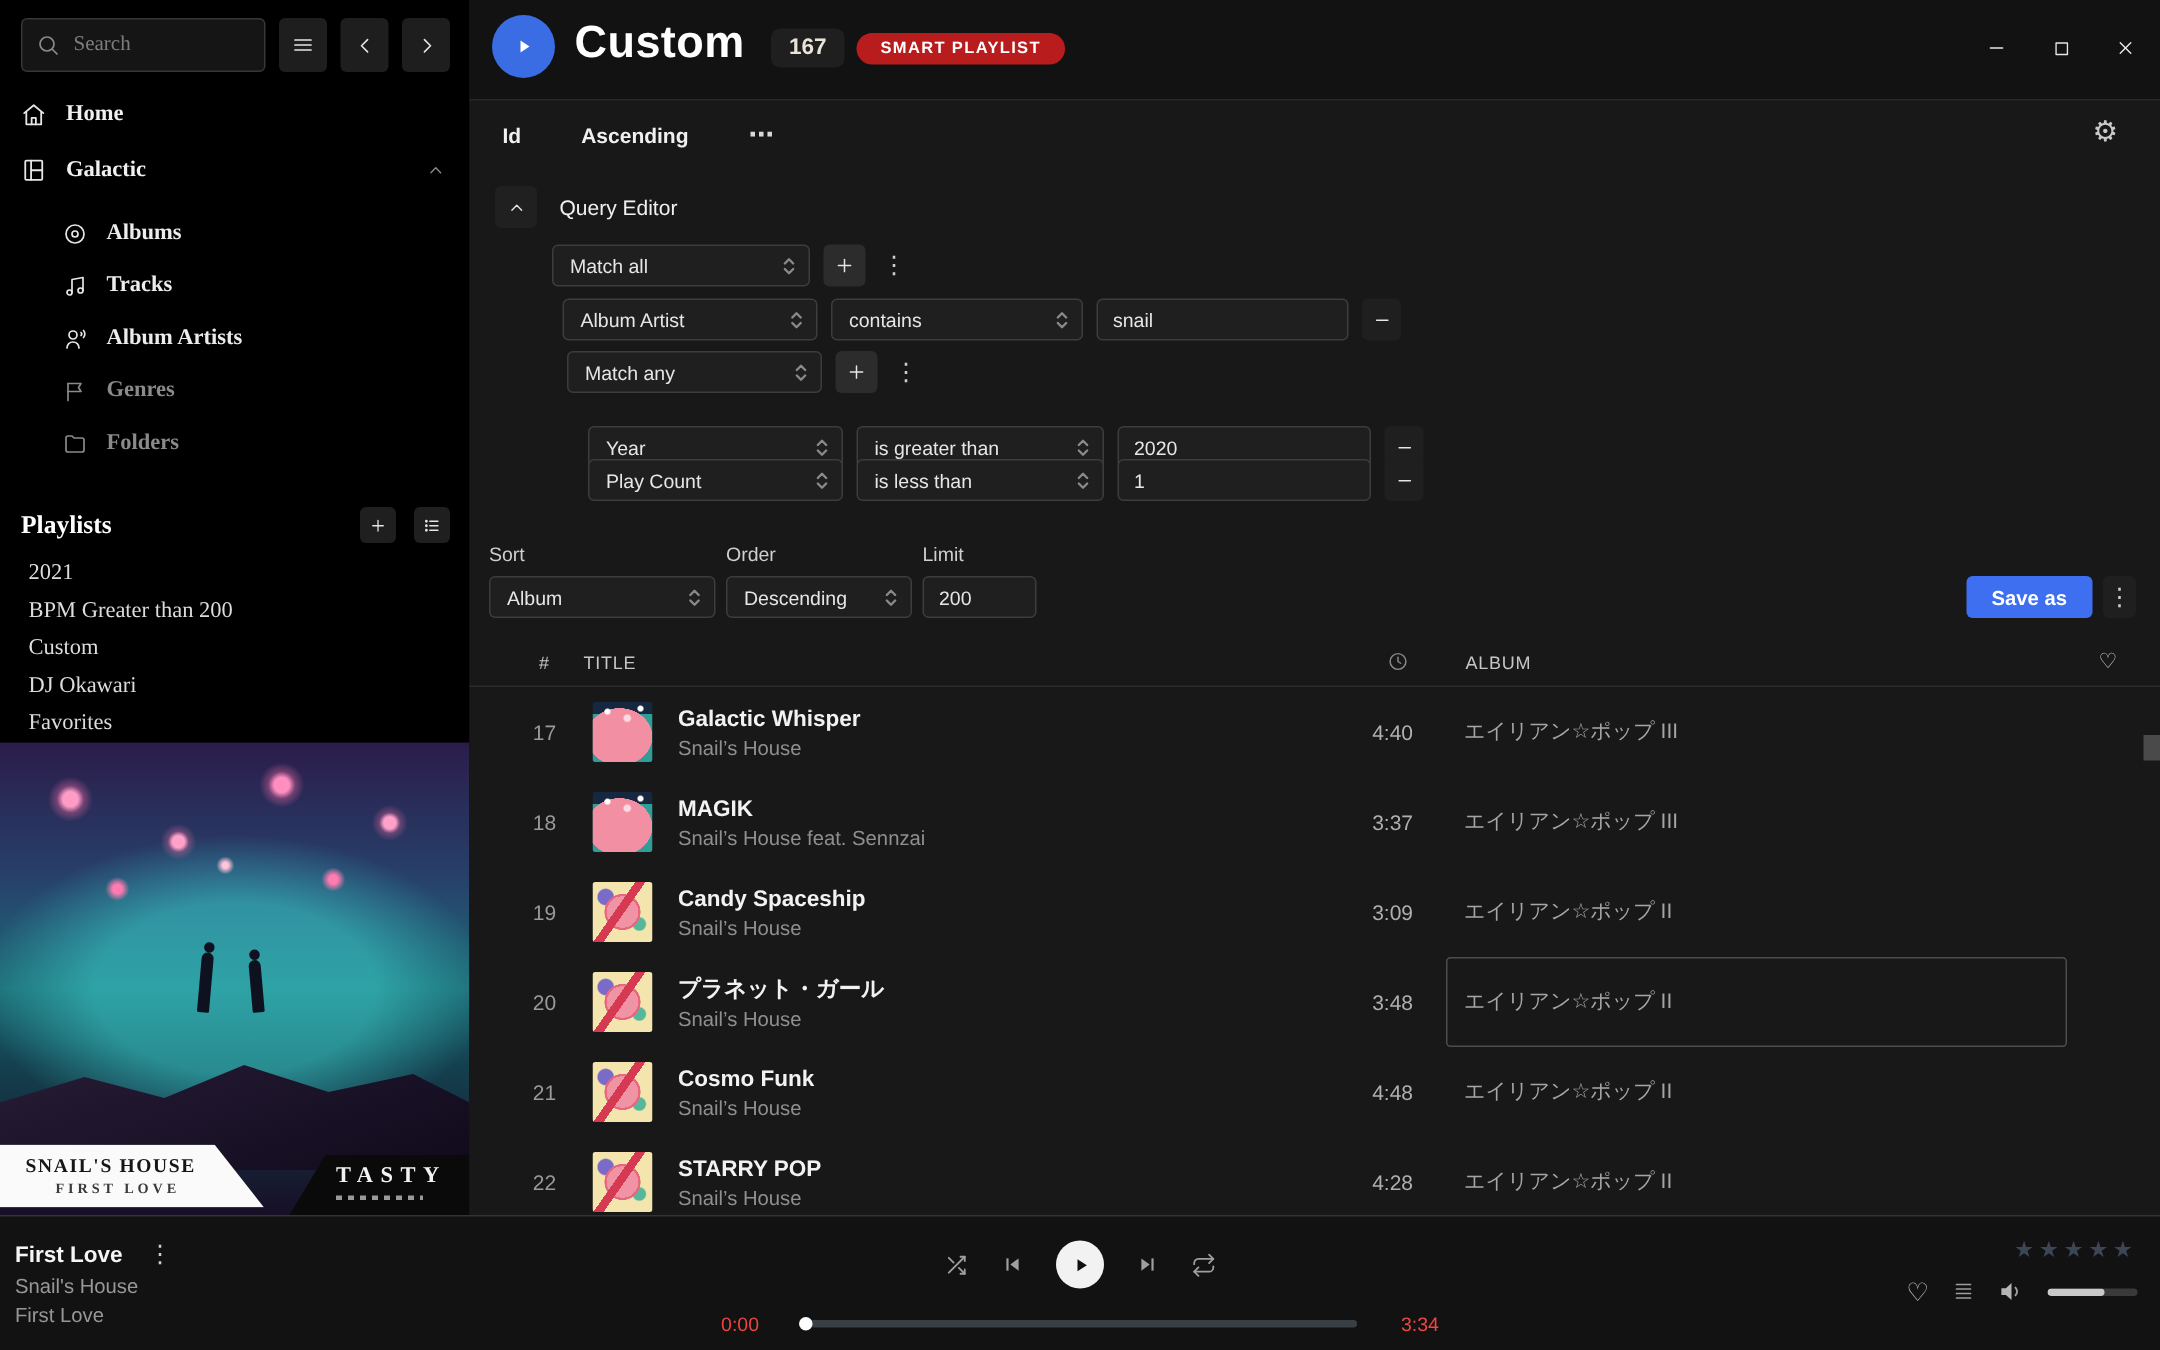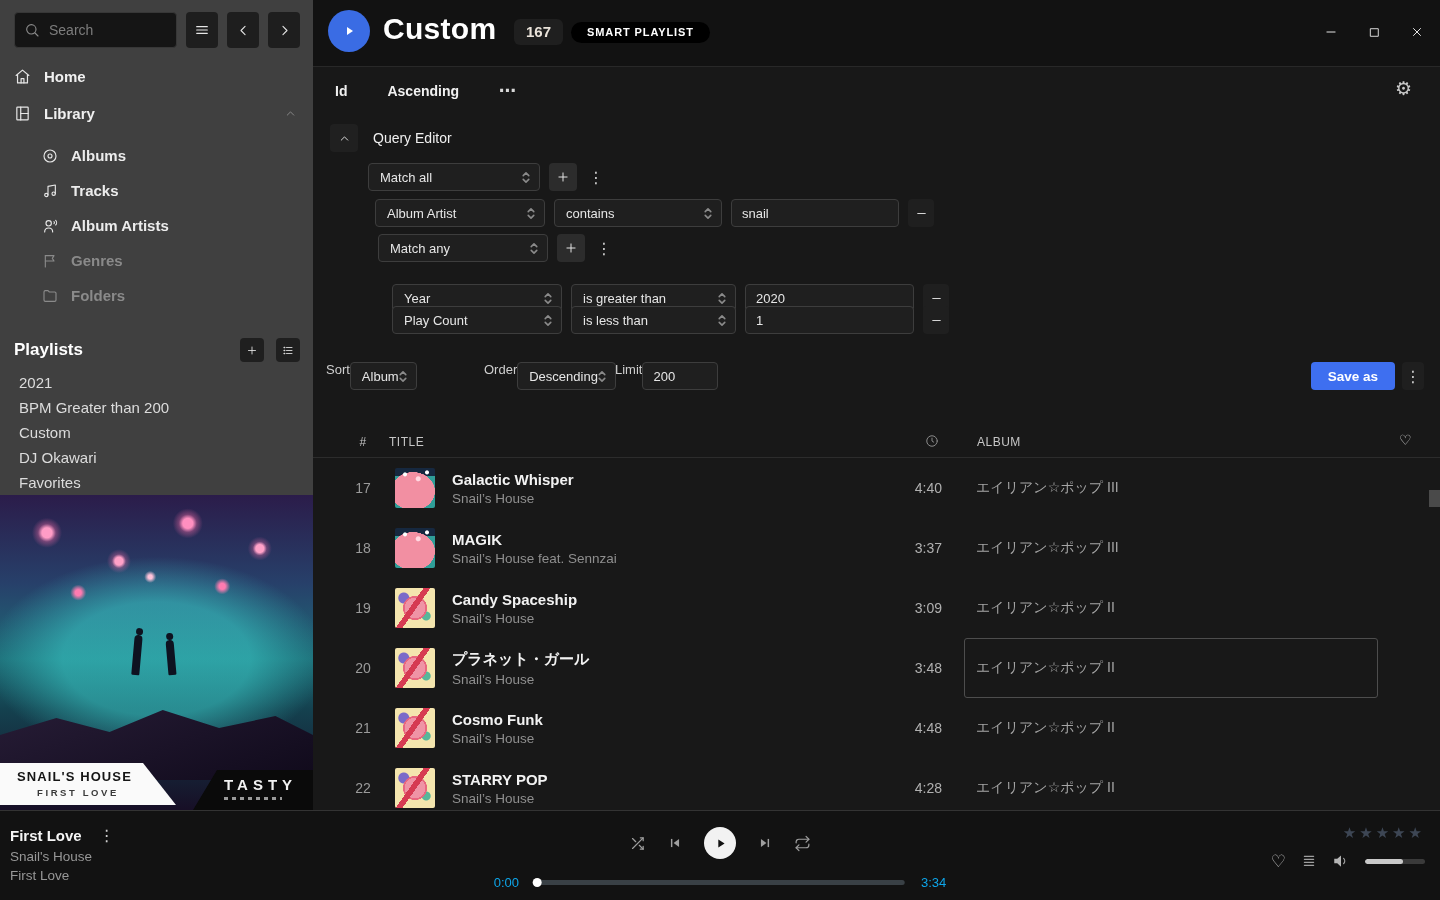--- a/index.html
+++ b/index.html
@@ -3,21 +3,21 @@
 <meta charset="utf-8">
 <style>
   html,body{margin:0;padding:0;background:#000;}
   .app{position:relative;width:1440px;height:900px;background:#181818;overflow:hidden;
        font-family:"Liberation Sans","DejaVu Sans",sans-serif;color:#e8e8e8;-webkit-font-smoothing:antialiased;}
   .ic{fill:none;stroke:#e6e6e6;stroke-width:1.7;stroke-linecap:round;stroke-linejoin:round;}
   .ic-dim{stroke:#8a8a8a;}
   button{font-family:inherit;cursor:pointer;}
 
   
-  .sidebar{position:absolute;left:0;top:0;width:313px;height:810px;background:#404040;}
+  .sidebar{position:absolute;left:0;top:0;width:313px;height:810px;background:#000000;font-family:Liberation Serif, serif;}
   .search-row{position:absolute;left:14px;top:12px;right:13px;height:36px;display:flex;gap:9px;}
   .search-box{position:relative;width:163px;height:36px;}
   .search-box input{width:100%;height:100%;box-sizing:border-box;background:#151515;border:1px solid #373737;
       border-radius:4px;color:#d8d8d8;font-size:14px;padding:0 8px 0 34px;font-family:inherit;outline:none;}
   .search-box input::placeholder{color:#7d7d7d;}
   .search-box .mag{position:absolute;left:10px;top:10px;}
   .side-btn{width:32px;height:36px;background:#1e1e1e;border:none;border-radius:4px;
       display:flex;align-items:center;justify-content:center;}
   .nav{position:absolute;left:0;top:58px;right:0;}
   .nav-row{display:flex;align-items:center;gap:13px;height:37px;padding-left:14px;position:relative;
@@ -65,21 +65,21 @@
       background:repeating-linear-gradient(90deg,#9a9a9a 0 4px,transparent 4px 8px);}
 
   
   .main{position:absolute;left:313px;top:0;width:1127px;height:810px;background:#181818;}
   .main-header{position:absolute;top:0;left:0;right:0;height:66px;background:#121212;border-bottom:1px solid #282828;}
   .play-circle{position:absolute;left:15px;top:10px;width:42px;height:42px;border-radius:50%;border:none;
       background:#3a6ce4;display:flex;align-items:center;justify-content:center;}
   .page-title{position:absolute;left:70px;top:12px;font-size:30px;font-weight:800;color:#fff;letter-spacing:.3px;}
   .count-badge{position:absolute;left:201px;top:19px;height:26px;padding:0 12px;background:#1f1f1f;
       border-radius:6px;color:#eae3da;font-weight:700;font-size:15px;line-height:26px;}
-  .smart-pill{position:absolute;left:258px;top:22px;height:21px;background:#000000;border-radius:11px;
+  .smart-pill{position:absolute;left:258px;top:22px;height:21px;background:#b91c1c;border-radius:11px;
       padding:0 16px;font-size:11px;font-weight:700;letter-spacing:.9px;color:#fff;line-height:21px;}
   .win-controls{position:absolute;top:17px;right:8px;display:flex;gap:13px;}
   .win-btn{width:30px;height:30px;background:transparent;border:none;display:flex;align-items:center;justify-content:center;}
 
   .toolbar{position:absolute;top:80px;left:22px;display:flex;gap:40px;align-items:center;
       font-size:14px;font-weight:700;color:#f0f0f0;}
   .more-dots{color:#d8d8d8;font-size:17px;letter-spacing:1px;}
   .gear{position:absolute;top:78px;right:22px;font-size:19px;color:#c9c9c9;line-height:1;background:none;border:none;}
 
   .qe-head{position:absolute;top:124px;left:17px;display:flex;align-items:center;gap:15px;font-size:14px;color:#f0f0f0;}
@@ -90,21 +90,21 @@
       justify-content:space-between;padding:0 9px 0 11px;font-size:13px;color:#e6e6e6;box-sizing:border-box;}
   .qinput{height:28px;background:#1f1f1f;border:1px solid #3d3d3d;border-radius:4px;padding:0 10px;
       font-size:13px;color:#e6e6e6;box-sizing:border-box;font-family:inherit;outline:none;}
   .sq-btn{width:28px;height:28px;background:#1f1f1f;border:none;border-radius:4px;color:#ddd;
       display:flex;align-items:center;justify-content:center;}
   .plus-btn{background:#2c2c2c;}
   .minus-btn{width:26px;}
   .kebab{color:#cfcfcf;font-size:16px;background:none;border:none;padding:0 2px;}
 
   .sort-bar{position:absolute;top:362px;left:13px;right:16px;display:flex;align-items:flex-end;gap:7px;}
-  .sgroup{display:flex;flex-direction:row;}
+  .sgroup{display:flex;flex-direction:column;}
   .slabel{font-size:13px;color:#cfcfcf;margin-bottom:7px;}
   .save-btn{height:28px;padding:0 17px;margin-left:auto;background:#3e6ff0;border:none;border-radius:4px;
       color:#fff;font-weight:700;font-size:13.5px;}
   .sort-kebab{width:22px;height:28px;background:#1f1f1f;border-radius:4px;display:flex;
       align-items:center;justify-content:center;}
 
   
   .thead{position:absolute;top:427px;left:0;right:0;height:30px;border-bottom:1px solid #2c2c2c;
       font-size:12px;letter-spacing:.5px;color:#c6c6c6;}
   .thead>*{position:absolute;top:8px;}
@@ -145,21 +145,21 @@
   .plb-title-row{display:flex;align-items:center;gap:15px;}
   .plb-title{font-size:15px;font-weight:700;color:#f5f5f5;}
   .plb-sub{font-size:13.5px;color:#979797;margin-top:4px;}
   .plb-controls{position:absolute;left:50%;top:16px;transform:translateX(-50%);
       display:flex;align-items:center;gap:22px;}
   .ctl-btn{background:none;border:none;display:flex;align-items:center;justify-content:center;padding:0;}
   .ctl-btn .ic{stroke:#9f9f9f;}
   .play-btn{width:32px;height:32px;border-radius:50%;background:#f2f2f2;border:none;
       display:flex;align-items:center;justify-content:center;}
   .plb-progress{position:absolute;left:50%;top:64px;transform:translateX(-50%);
-      display:flex;align-items:center;gap:16px;font-size:13px;color:#0ea5e9;text-align:right;}
+      display:flex;align-items:center;gap:29px;font-size:13px;color:#ef4444;text-align:right;}
   .p-track{width:370px;height:5px;background:#394045;border-radius:3px;position:relative;}
   .p-knob{position:absolute;left:-2px;top:-2px;width:9px;height:9px;border-radius:50%;background:#fff;}
   .plb-stars{position:absolute;right:15px;top:13px;font-size:15px;letter-spacing:3px;color:#3d4654;}
   .plb-right-row{position:absolute;right:15px;top:41px;display:flex;align-items:center;gap:15px;}
   .heart-glyph{font-size:17px;color:#b5b5b5;line-height:1;background:none;border:none;padding:0;}
   .vol{width:60px;height:5px;background:#3a3a3a;border-radius:3px;overflow:hidden;}
   .vol-fill{height:100%;background:#c9c9c9;border-radius:3px;}
 </style>
 </head>
 <body>
@@ -210,21 +210,21 @@
         <span>Home</span>
       </div>
       <div class="nav-row">
         <svg width="17" height="17" viewBox="0 0 24 24">
             <g class="ic">
               <rect x="4" y="3" width="16" height="18" rx="1"></rect>
               <line x1="9.5" y1="3" x2="9.5" y2="21"></line>
               <line x1="9.5" y1="12" x2="20" y2="12"></line>
             </g>
           </svg>
-        <span>Library</span>
+        <span>Galactic</span>
         <svg class="chev" width="13" height="13" viewBox="0 0 24 24">
             <path class="ic ic-dim" d="M6 15l6-6 6 6"></path>
           </svg>
       </div>
       <div class="sub-list">
         <div class="sub-row">
           <svg width="16" height="16" viewBox="0 0 24 24">
               <g class="ic">
                 <circle cx="12" cy="12" r="9"></circle>
                 <circle cx="12" cy="12" r="3"></circle>

